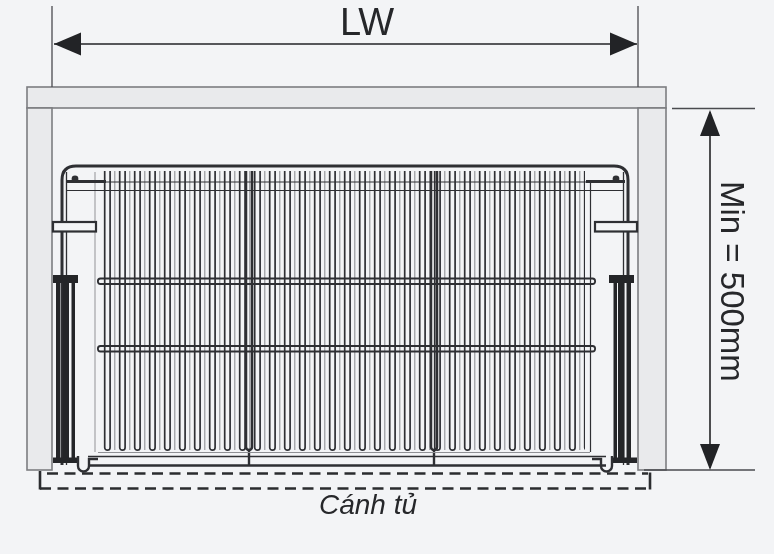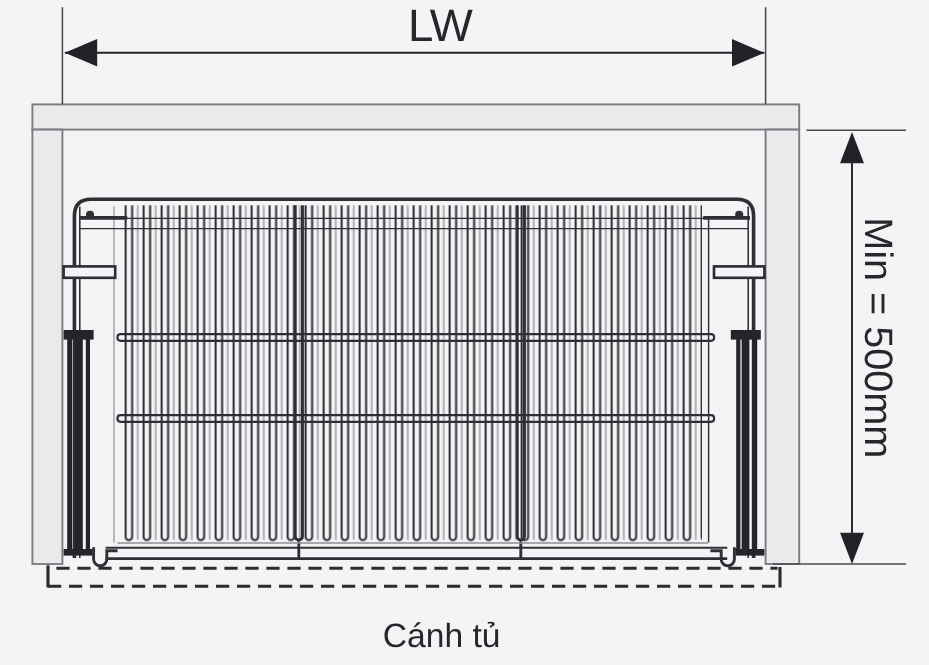--- a/index.html
+++ b/index.html
@@ -23,23 +23,24 @@
     font-size:38px;line-height:40px;
     text-align:center;letter-spacing:0px;
   }
   .lbl-min{
     left:751px;top:181px;
     font-size:33px;line-height:38px;
     transform:rotate(90deg);
     transform-origin:0 0;
   }
   .lbl-door{
-    left:283px;top:514px;width:170px;
+    left:283px;top:489px;width:170px;
     font-size:28px;line-height:32px;
     text-align:center;
+    font-style:italic;
   }
 </style>
 </head>
 <body>
 
 <div class="canvas">
 
   <svg class="draw" width="774" height="554" viewBox="0 0 774 554">
 
     <defs>

